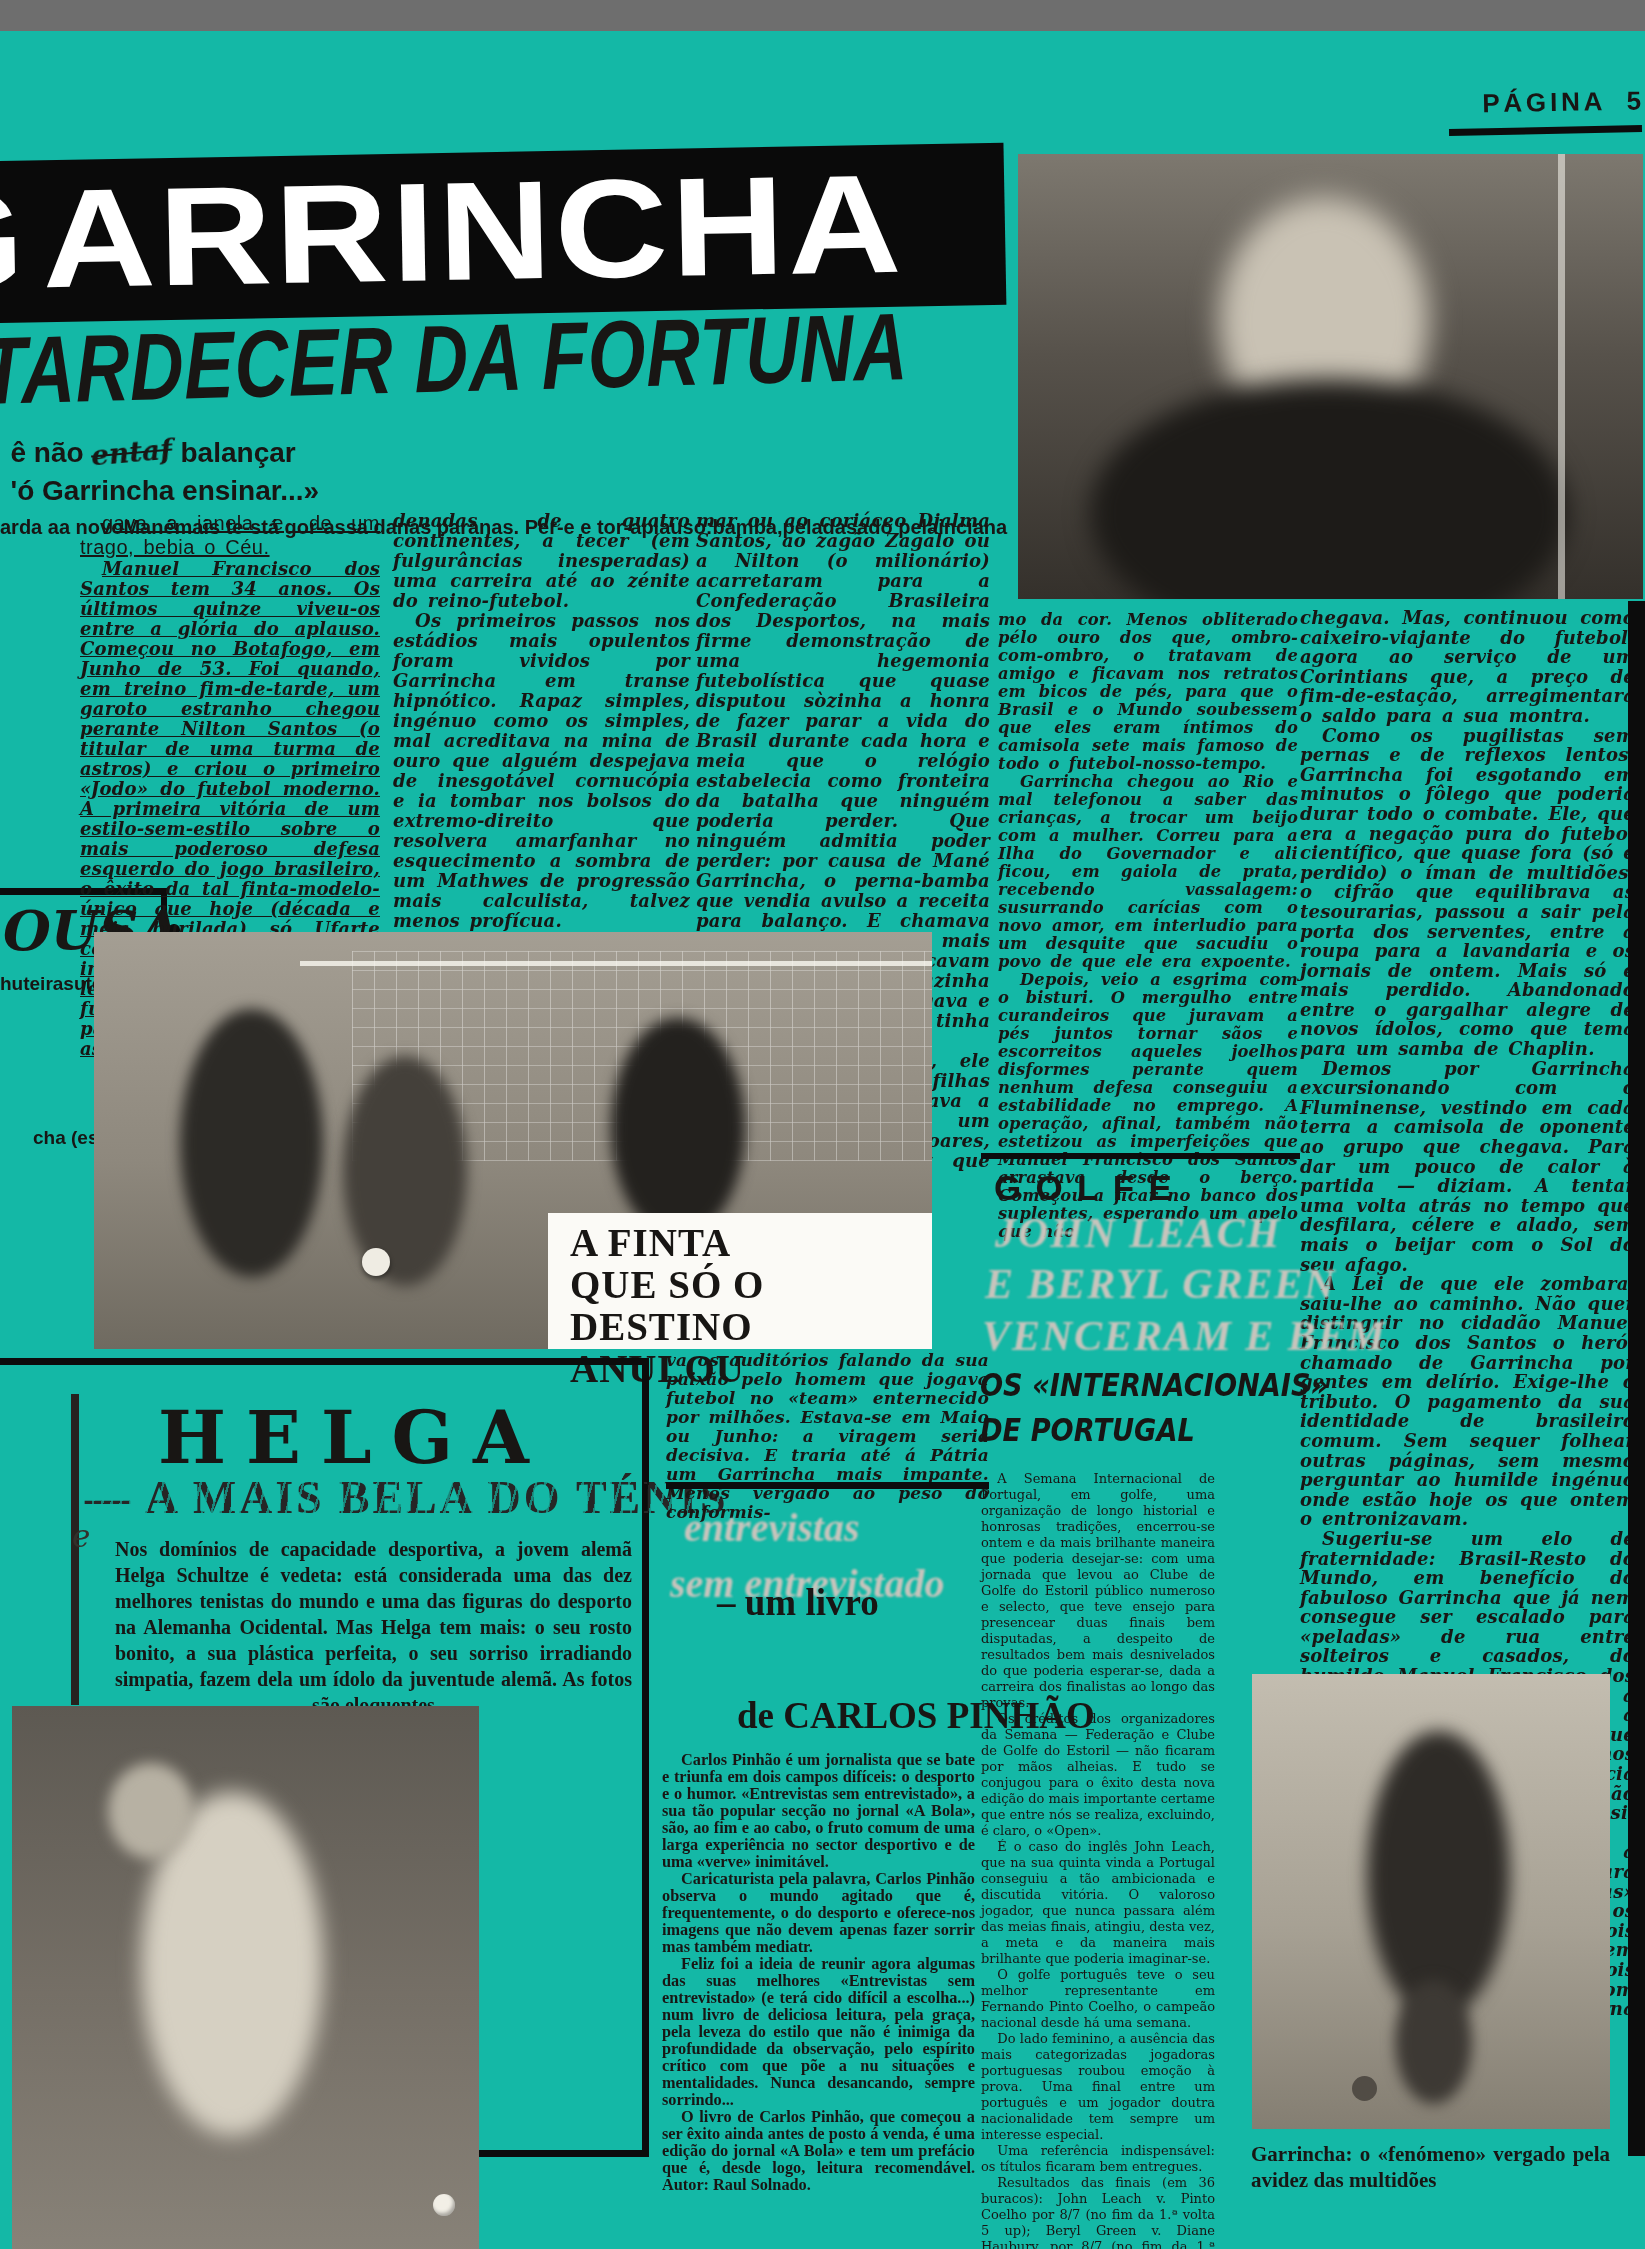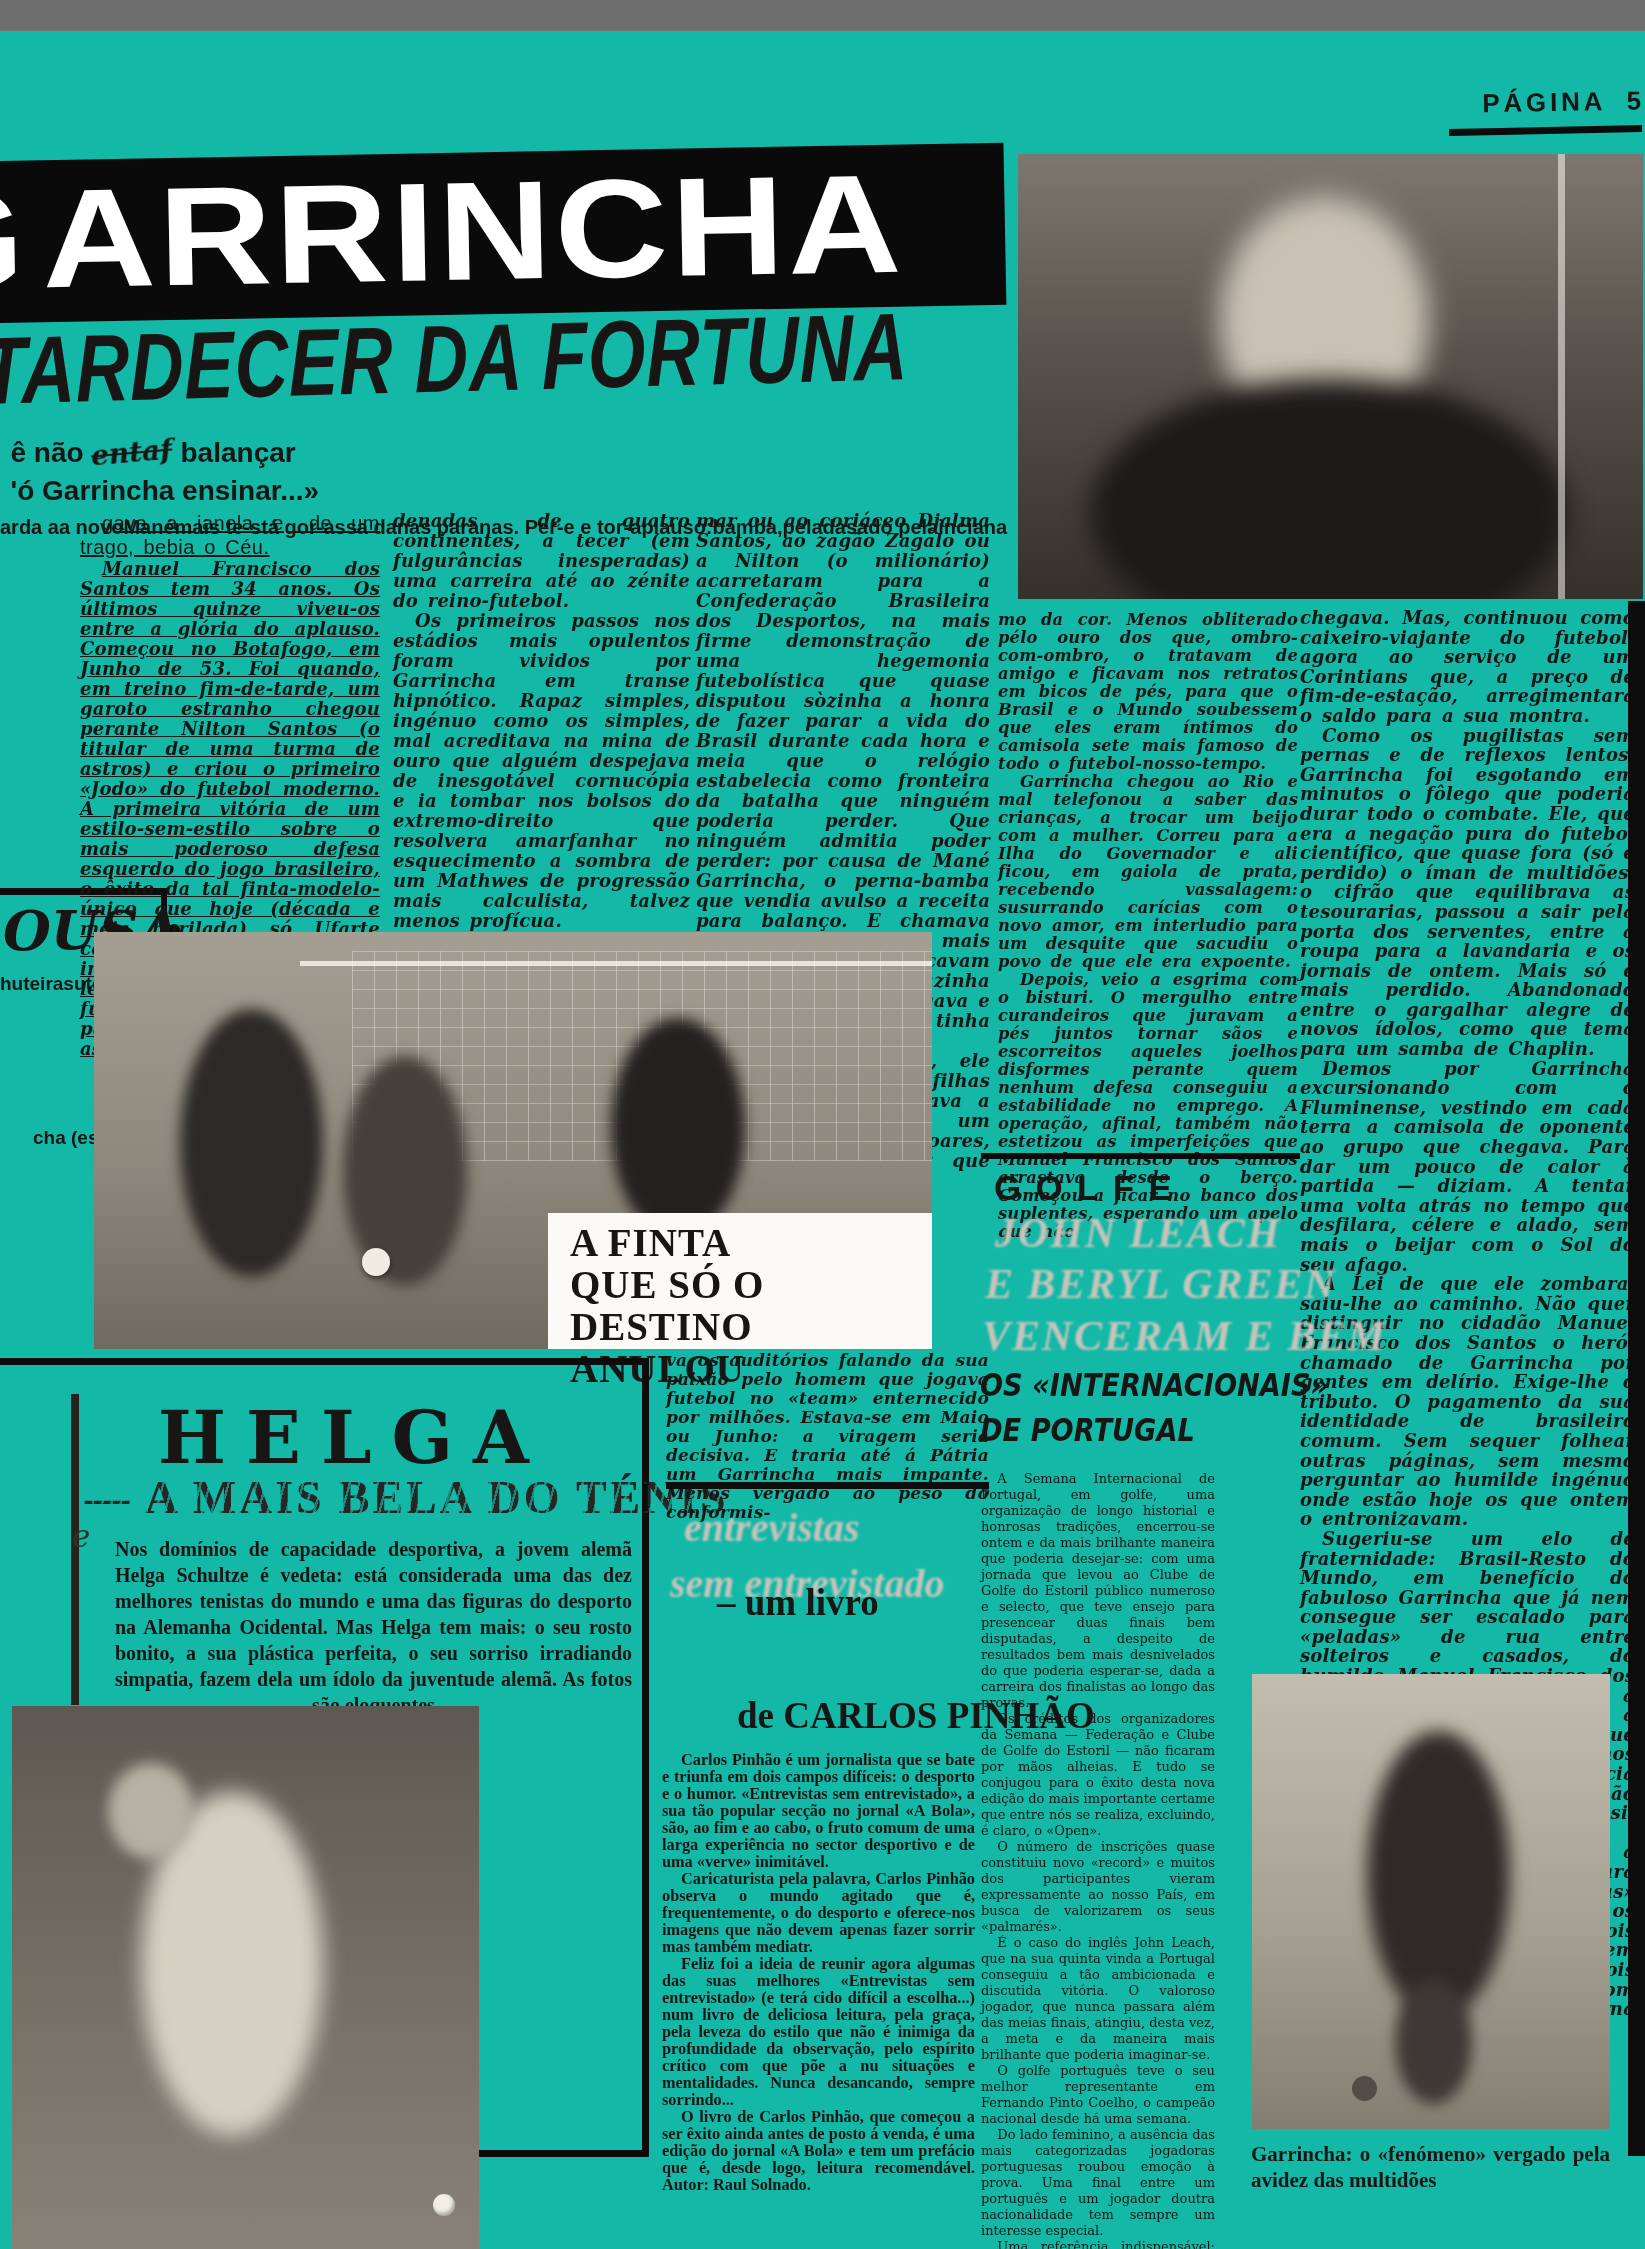--- a/index.html
+++ b/index.html
@@ -240,21 +240,20 @@
   <div class="abs rule" style="left:981px;top:1122px;width:319px;height:6.2px;"></div>
   <div class="abs golf-kicker" style="left:994px;top:1137px;">GOLFE</div>
   <div class="abs ghost golf-ghost" style="left:995px;top:1178px;">JOHN LEACH</div>
   <div class="abs ghost golf-ghost" style="left:985px;top:1229px;">E BERYL GREEN</div>
   <div class="abs ghost golf-ghost" style="left:982px;top:1281px;">VENCERAM E BEM</div>
   <div class="abs golf-head" style="left:980px;top:1335px;">OS «INTERNACIONAIS»</div>
   <div class="abs golf-head" style="left:980px;top:1380px;">DE PORTUGAL</div>
   <div class="abs golf-body" style="left:981px;top:1440px;width:234px;">
       <p>A Semana Internacional de Portugal, em golfe, uma organização de longo historial e honrosas tradições, encerrou-se ontem e da mais brilhante maneira que poderia desejar-se: com uma jornada que levou ao Clube de Golfe do Estoril público numeroso e selecto, que teve ensejo para presencear duas finais bem disputadas, a despeito de resultados bem mais desnivelados do que poderia esperar-se, dada a carreira dos finalistas ao longo das provas.</p>
       <p>Os créditos dos organizadores da Semana — Federação e Clube de Golfe do Estoril — não ficaram por mãos alheias. E tudo se conjugou para o êxito desta nova edição do mais importante certame que entre nós se realiza, excluindo, é claro, o «Open».</p>
-      <p>O número de inscrições quase constituiu novo «record» e muitos dos participantes vieram expressamente ao nosso País, em busca de valorizarem os seus «palmarés».</p>
       <p>É o caso do inglês John Leach, que na sua quinta vinda a Portugal conseguiu a tão ambicionada e discutida vitória. O valoroso jogador, que nunca passara além das meias finais, atingiu, desta vez, a meta e da maneira mais brilhante que poderia imaginar-se.</p>
       <p>O golfe português teve o seu melhor representante em Fernando Pinto Coelho, o campeão nacional desde há uma semana.</p>
       <p>Do lado feminino, a ausência das mais categorizadas jogadoras portuguesas roubou emoção à prova. Uma final entre um português e um jogador doutra nacionalidade tem sempre um interesse especial.</p>
       <p>Uma referência indispensável: os títulos ficaram bem entregues.</p>
       <p>Resultados das finais (em 36 buracos): John Leach v. Pinto Coelho por 8/7 (no fim da 1.ª volta 5 up); Beryl Green v. Diane Haubury, por 8/7 (no fim da 1.ª volta 6 up).</p>
     </div>
 
   <div class="abs photo" style="left:1252px;top:1643px;width:358px;height:455px;
        background:linear-gradient(180deg,#c3bdb0 0%,#a7a194 55%,#847e72 100%);">
     <div class="blob" style="left:115px;top:57px;width:143px;height:287px;background:#2e2b27;filter:blur(8.6px);"></div>

